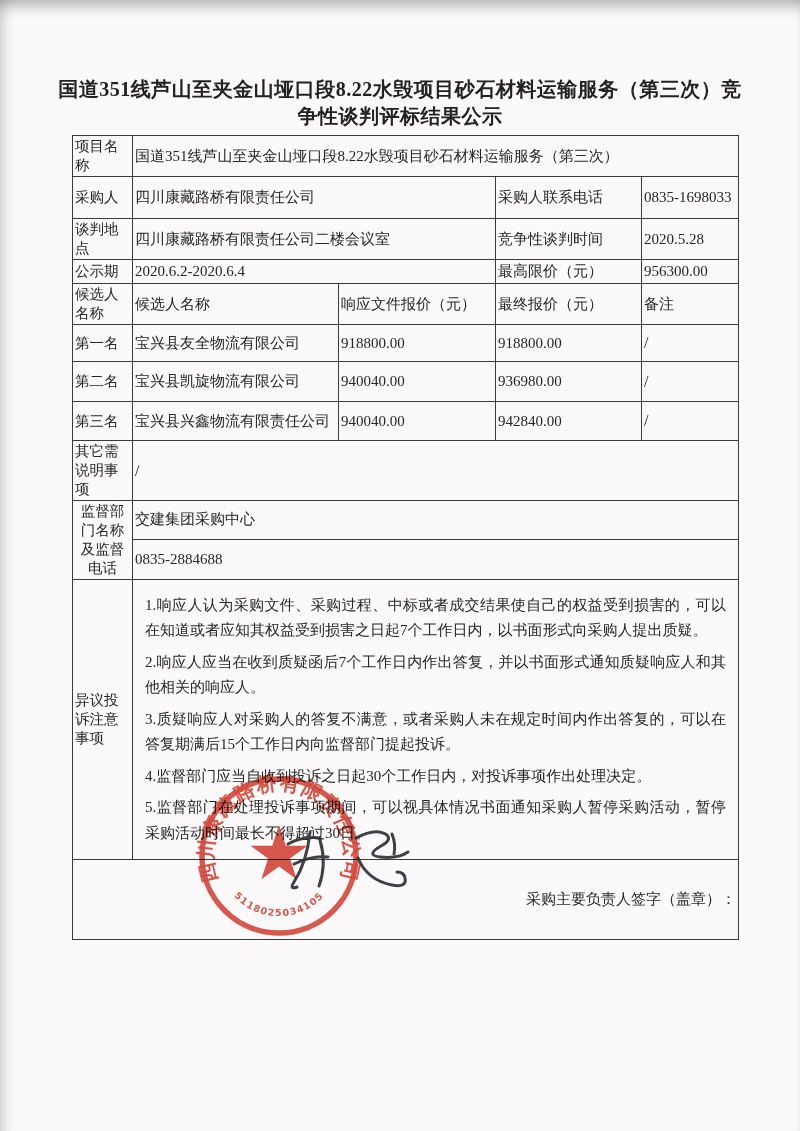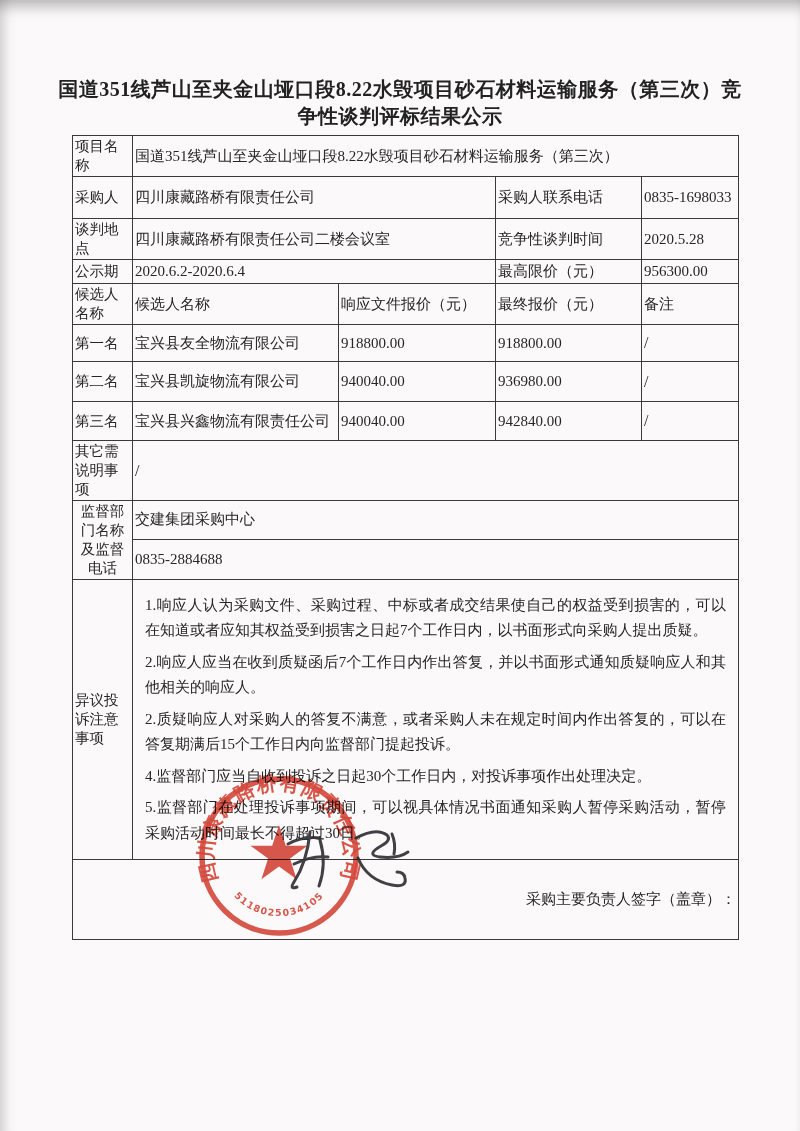--- a/index.html
+++ b/index.html
@@ -134,21 +134,21 @@
       </tr>
       <tr class="r11">
         <td class="c" colspan="4">0835-2884688</td>
       </tr>
       <tr class="r12">
         <td class="lab">异议投诉注意事项</td>
         <td colspan="4">
           <div class="objection-text">
             <div>1.响应人认为采购文件、采购过程、中标或者成交结果使自己的权益受到损害的，可以在知道或者应知其权益受到损害之日起7个工作日内，以书面形式向采购人提出质疑。</div>
             <div>2.响应人应当在收到质疑函后7个工作日内作出答复，并以书面形式通知质疑响应人和其他相关的响应人。</div>
-            <div>2.质疑响应人对采购人的答复不满意，或者采购人未在规定时间内作出答复的，可以在答复期满后15个工作日内向监督部门提起投诉。</div>
+            <div>3.质疑响应人对采购人的答复不满意，或者采购人未在规定时间内作出答复的，可以在答复期满后15个工作日内向监督部门提起投诉。</div>
             <div>4.监督部门应当自收到投诉之日起30个工作日内，对投诉事项作出处理决定。</div>
             <div>5.监督部门在处理投诉事项期间，可以视具体情况书面通知采购人暂停采购活动，暂停采购活动时间最长不得超过30日。</div>
           </div>
         </td>
       </tr>
       <tr class="r13">
         <td colspan="5" class="sig-cell">
           <span class="sig-label">采购主要负责人签字（盖章）：</span>
         </td>
       </tr>

